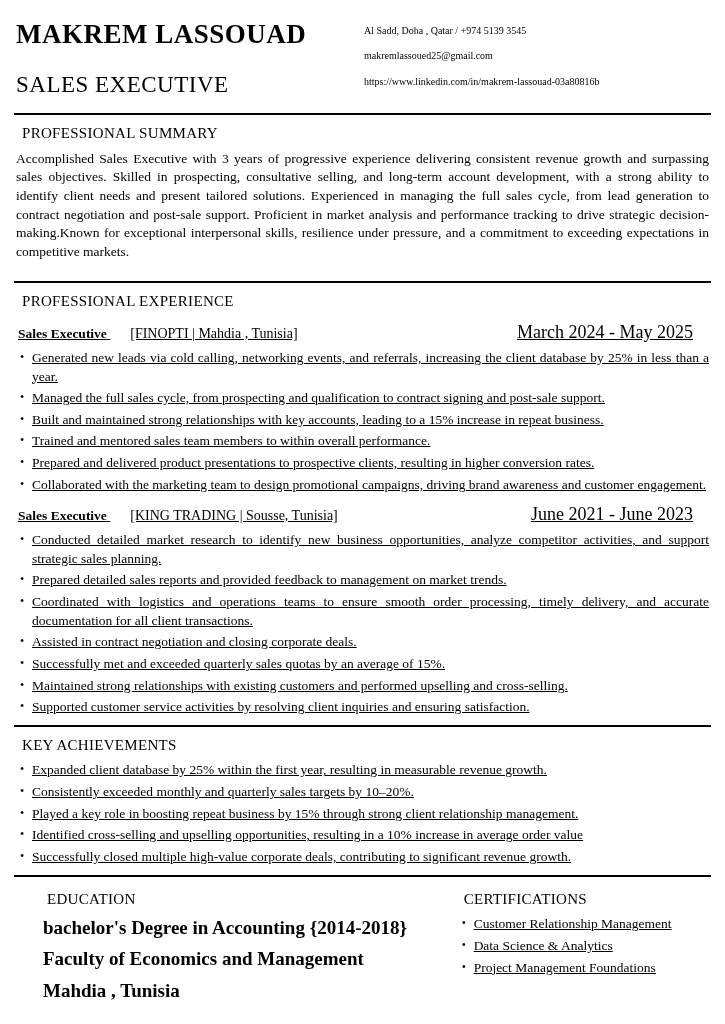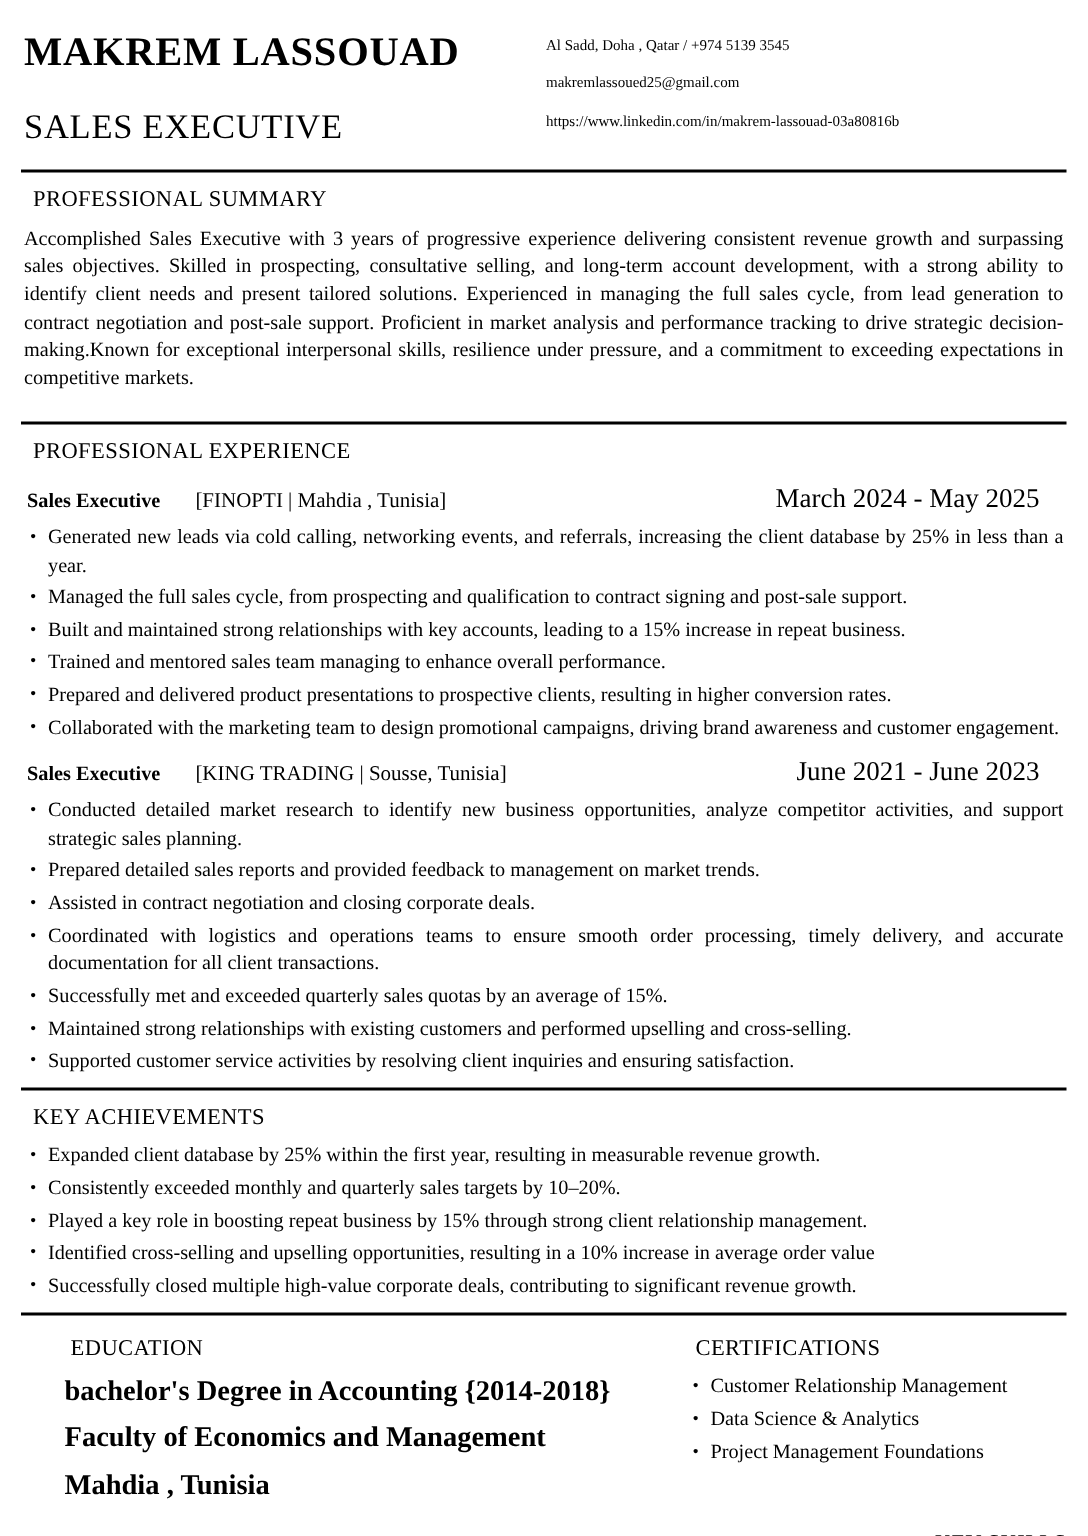--- a/index.html
+++ b/index.html
@@ -19,26 +19,26 @@
   .contact { width: 345px; font-size: 10px; padding-top: 6px; }
   .contact-line { margin-bottom: 12px; }
 
   .rule { border: none; border-top: 2px solid #000; margin: 6px 0 4px 0; }
 
   .sec-h { font-size: 15px; font-weight: 400; margin: 8px 0 6px 0; padding-left: 8px; letter-spacing: 0.3px; }
   .justify { text-align: justify; }
   .summary-text { margin: 4px 2px 20px 2px; }
 
   
-  .job-head { display: flex; justify-content: space-between; align-items: baseline; margin: 8px 4px 4px 4px; }
+  .job-head { display: flex; justify-content: space-between; align-items: baseline; margin: 8px 4px 4px 4px; text-decoration: underline; }
   .job-role { font-weight: 700; font-size: 13.5px; }
   .job-company { margin-left: 20px; font-size: 14px; }
   .job-dates { font-size: 18px; white-space: nowrap; margin-right: 14px; }
 
-  ul.bullets { list-style: none; margin: 2px 0 8px 0; padding: 0 2px; }
+  ul.bullets { list-style: none; margin: 2px 0 8px 0; padding: 0 2px; text-decoration: underline; }
   ul.bullets li { position: relative; padding-left: 16px; margin-bottom: 3px; text-align: justify; }
   ul.bullets li::before { content: "\2022"; position: absolute; left: 4px; top: 0; font-size: 12px; }
 
   
   .two-col { display: flex; margin-top: 4px; margin-left: 25px; }
   .col-left { flex: 0 0 62%; }
   .col-right { flex: 1; }
   .edu-line { margin: 0 0 5px 4px; font-size: 19px; font-weight: bold; }
 
   
@@ -84,39 +84,39 @@
         <div>
           <span class="job-role">Sales Executive</span>
           <span class="job-company">[FINOPTI | Mahdia , Tunisia]</span>
         </div>
         <span class="job-dates">March 2024 - May 2025</span>
       </div>
       <ul class="bullets">
         <li>Generated new leads via cold calling, networking events, and referrals, increasing the client database by 25% in less than a year.</li>
         <li>Managed the full sales cycle, from prospecting and qualification to contract signing and post-sale support.</li>
         <li>Built and maintained strong relationships with key accounts, leading to a 15% increase in repeat business.</li>
-        <li>Trained and mentored sales team managing to enhance overall performance.</li>
+        <li>Trained and mentored sales team members to within overall performance.</li>
         <li>Prepared and delivered product presentations to prospective clients, resulting in higher conversion rates.</li>
         <li>Collaborated with the marketing team to design promotional campaigns, driving brand awareness and customer engagement.</li>
       </ul>
     </div>
 
     <div class="job">
       <div class="job-head">
         <div>
           <span class="job-role">Sales Executive</span>
           <span class="job-company">[KING TRADING | Sousse, Tunisia]</span>
         </div>
         <span class="job-dates">June 2021 - June 2023</span>
       </div>
       <ul class="bullets">
         <li>Conducted detailed market research to identify new business opportunities, analyze competitor activities, and support strategic sales planning.</li>
         <li>Prepared detailed sales reports and provided feedback to management on market trends.</li>
+        <li>Coordinated with logistics and operations teams to ensure smooth order processing, timely delivery, and accurate documentation for all client transactions.</li>
         <li>Assisted in contract negotiation and closing corporate deals.</li>
-        <li>Coordinated with logistics and operations teams to ensure smooth order processing, timely delivery, and accurate documentation for all client transactions.</li>
         <li>Successfully met and exceeded quarterly sales quotas by an average of 15%.</li>
         <li>Maintained strong relationships with existing customers and performed upselling and cross-selling.</li>
         <li>Supported customer service activities by resolving client inquiries and ensuring satisfaction.</li>
       </ul>
     </div>
   </section>
 
   <hr class="rule">
 
   <section>

